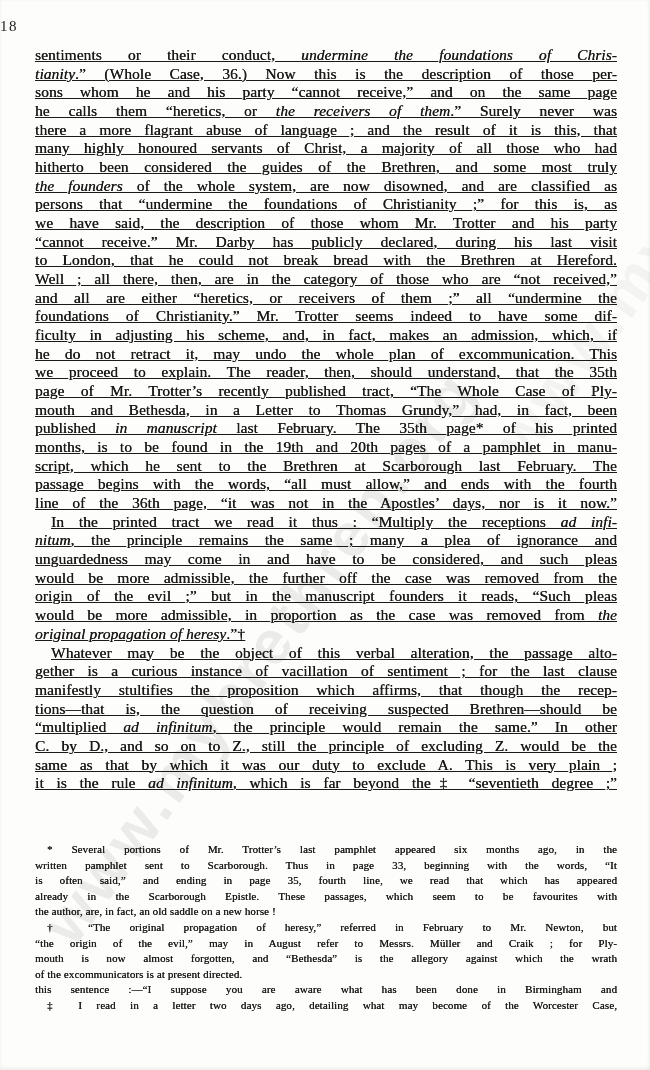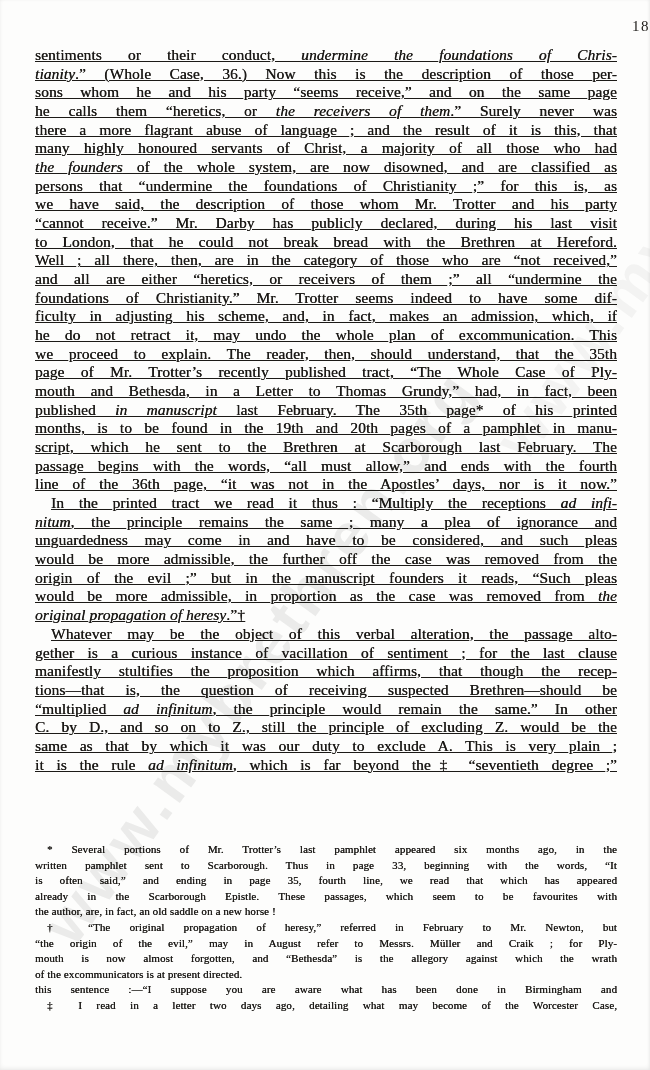--- a/index.html
+++ b/index.html
@@ -24,21 +24,21 @@
     color:rgba(110,110,110,0.12);
     white-space:nowrap;
     pointer-events:none;
     user-select:none;
   }
   #wm1{left:28px;top:915px;}
   #wm2{left:480px;top:430px;color:rgba(110,110,110,0.07);}
   .pageno{
     position:absolute;
     top:18px;left:0;right:0;
-    text-align:right;
+    text-align:left;
     font-size:15px;
     letter-spacing:1.5px;
   }
   .body{
     position:absolute;
     top:46px;left:35px;width:582px;
   }
   .body .line{
     font-size:15.4px;
     line-height:18.68px;
@@ -73,24 +73,25 @@
 </head>
 <body>
 
 <div class="page">
   <div class="wm" id="wm1">www.mybrethren.org</div>
   <div class="wm" id="wm2">www.mybrethren.org</div>
   <div class="pageno">18</div>
   <div class="body">
       <div class="line">sentiments or their conduct, <i>undermine the foundations of Chris-</i></div>
       <div class="line"><i>tianity</i>.” (Whole Case, 36.)  Now this is the description of those per-</div>
-      <div class="line">sons whom he and his party “seems receive,” and on the same page</div>
+      <div class="line">sons whom he and his party “cannot receive,” and on the same page</div>
       <div class="line">he calls them “heretics, or <i>the receivers of them</i>.”  Surely never was</div>
       <div class="line">there a more flagrant abuse of language ;  and the result of it is this, that</div>
       <div class="line">many highly honoured servants of Christ, a majority of all those who had</div>
+      <div class="line">hitherto been considered the guides of the Brethren, and some most truly</div>
       <div class="line"><i>the founders</i> of the whole system, are now disowned, and are classified as</div>
       <div class="line">persons that “undermine the foundations of Christianity ;” for this is, as</div>
       <div class="line">we have said, the description of those whom Mr. Trotter and his party</div>
       <div class="line">“cannot receive.”  Mr. Darby has publicly declared, during his last visit</div>
       <div class="line">to London, that he could not break bread with the Brethren at Hereford.</div>
       <div class="line">Well ;  all there, then, are in the category of those who are “not received,”</div>
       <div class="line">and all are either “heretics, or receivers of them ;” all “undermine the</div>
       <div class="line">foundations of Christianity.”  Mr. Trotter seems indeed to have some dif-</div>
       <div class="line">ficulty in adjusting his scheme, and, in fact, makes an admission, which, if</div>
       <div class="line">he do not retract it, may undo the whole plan of excommunication.  This</div>

